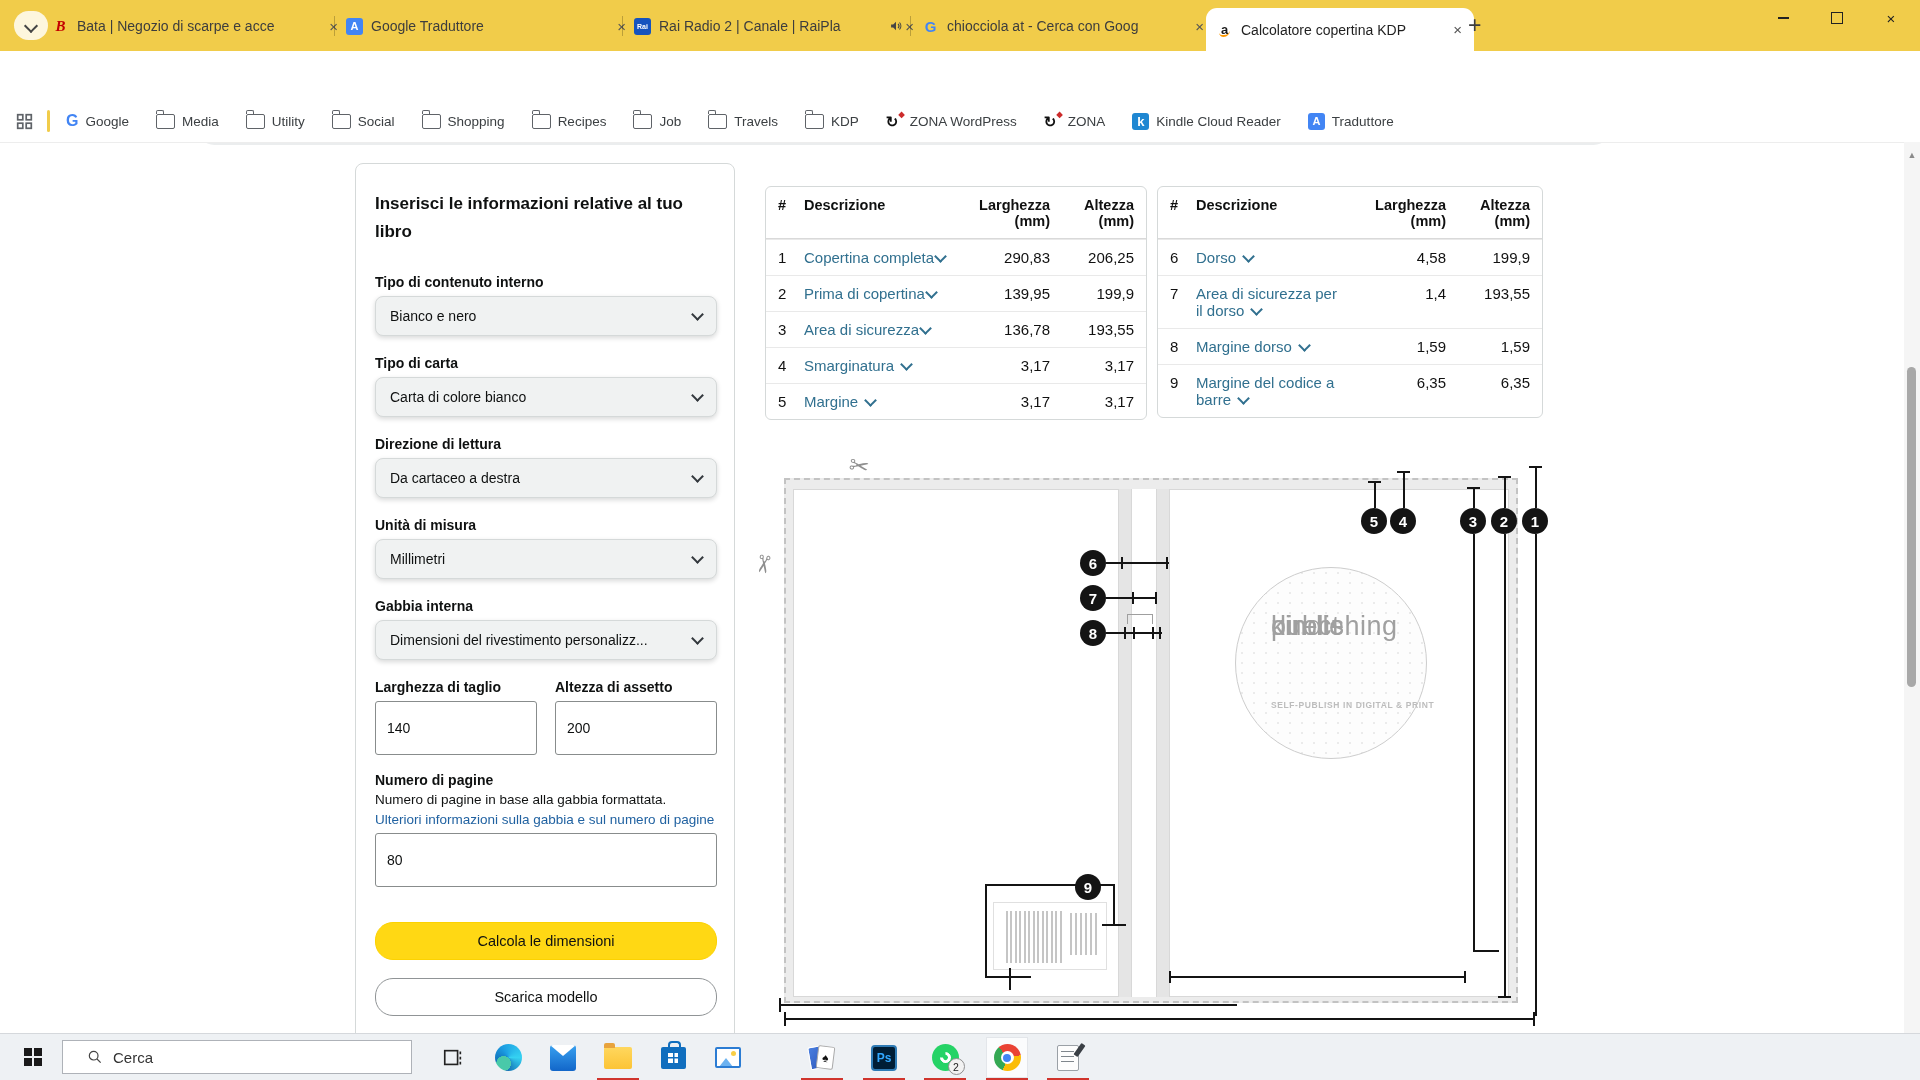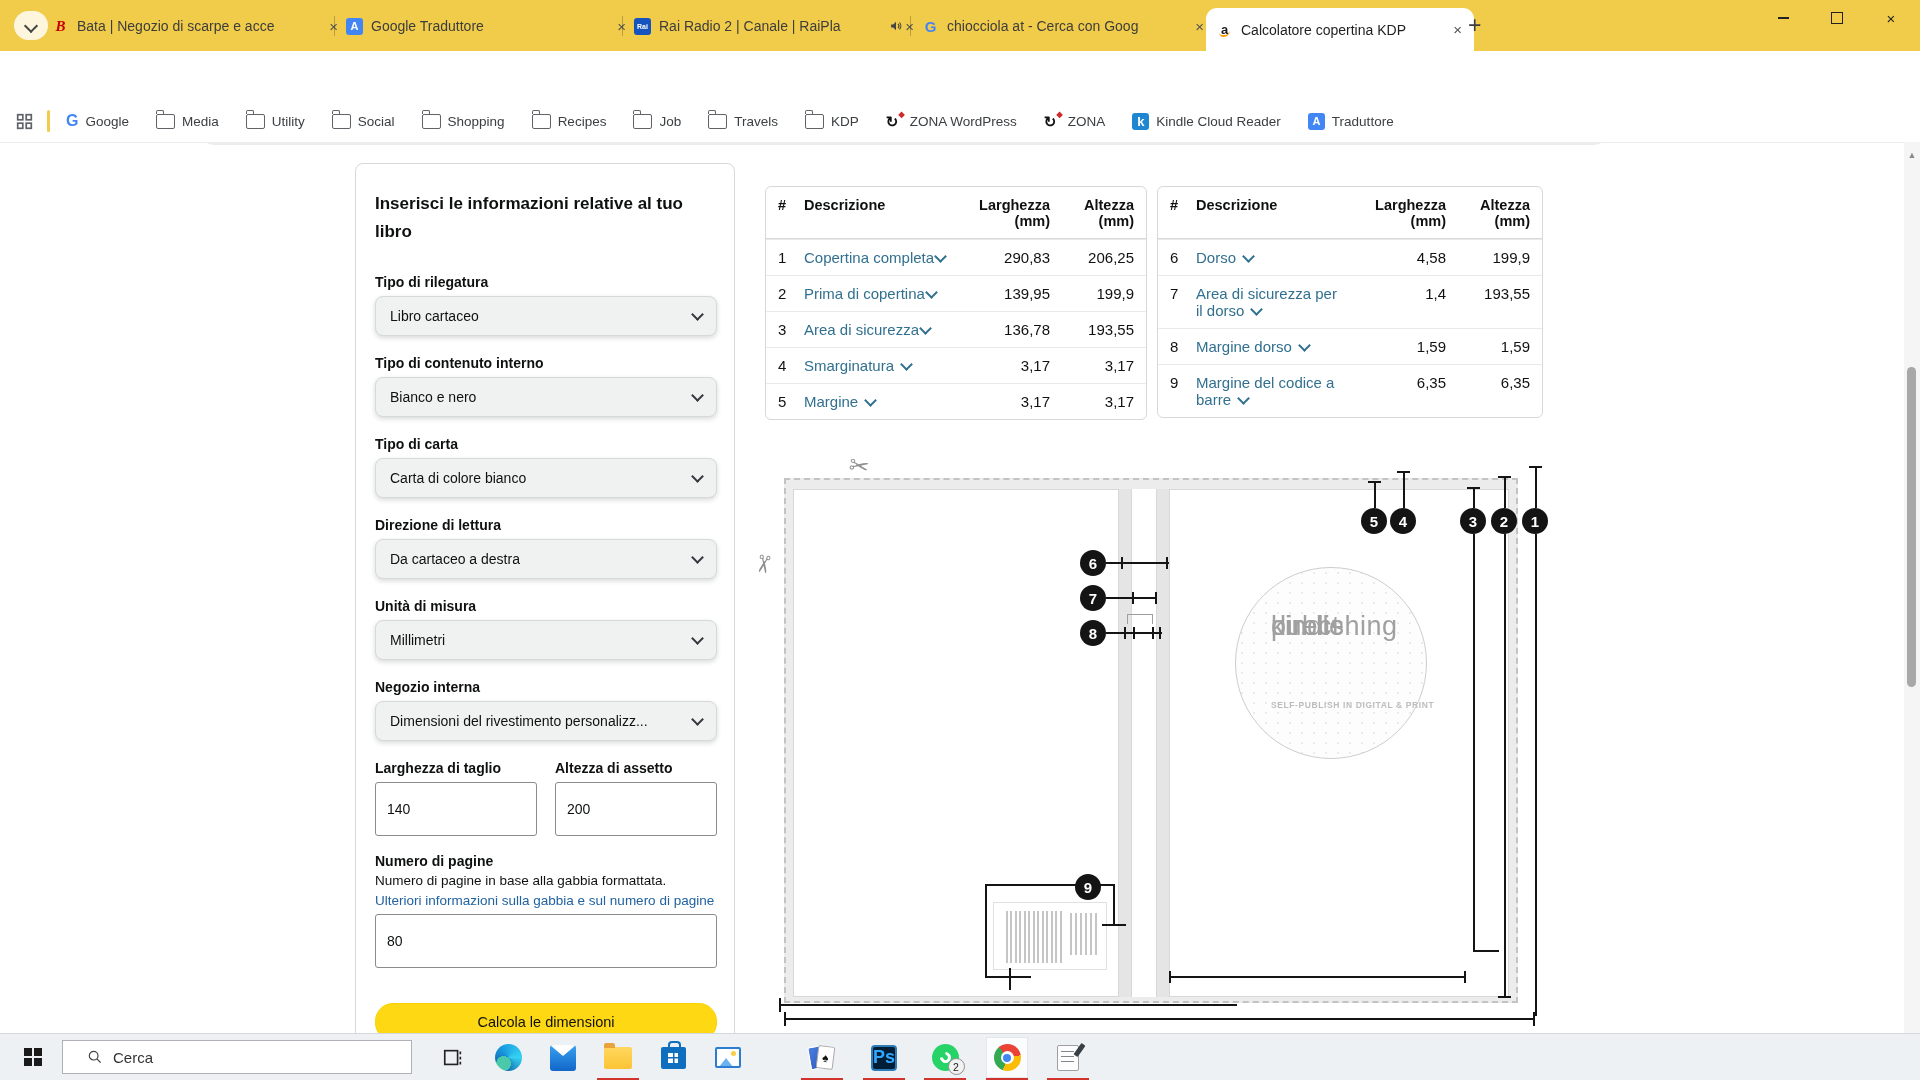--- a/index.html
+++ b/index.html
@@ -158,21 +158,21 @@
   .i-photos i{position:absolute;left:2px;bottom:-1px;border-left:7px solid transparent;border-right:7px solid transparent;
               border-bottom:9px solid #6cb2f0;}
   .i-photos b{position:absolute;right:3px;top:2px;width:5px;height:5px;border-radius:50%;background:#f8ce46;}
   .i-sol{position:relative;width:30px;height:28px;}
   .i-sol .back{position:absolute;left:2px;top:2px;width:17px;height:23px;background:linear-gradient(135deg,#4a7fe0,#2d55b8);
                border:1px solid #fff;border-radius:2px;transform:rotate(-10deg);}
   .i-sol .front{position:absolute;left:10px;top:2px;width:17px;height:23px;background:#fff;border:1px solid #a9a9a9;
                 border-radius:2px;transform:rotate(7deg);display:flex;align-items:center;justify-content:center;
                 font-size:12px;color:#111;}
   .i-ps{width:26px;height:26px;background:#001e36;border:2px solid #2f7bb5;border-radius:4px;color:#31a8ff;
-        font-weight:bold;font-size:18px;display:flex;align-items:center;justify-content:center;}
+        font-weight:bold;font-size:12px;display:flex;align-items:center;justify-content:center;}
   .i-wa{width:27px;height:27px;border-radius:50%;background:#25d366;position:relative;display:flex;
         align-items:center;justify-content:center;}
   .i-wa i{width:11px;height:11px;border:3px solid #fff;border-radius:50%;border-left-color:transparent;
           transform:rotate(45deg);}
   .wabadge{position:absolute;right:-6px;bottom:-4px;width:17px;height:17px;border-radius:50%;background:#f2f2f2;
            border:1px solid #8f8f8f;font-size:10.5px;color:#222;display:flex;align-items:center;justify-content:center;}
   .i-chrome{width:27px;height:27px;border-radius:50%;position:relative;
             background:conic-gradient(from -40deg,#ea4335 0 120deg,#fbbc05 120deg 240deg,#34a853 240deg 360deg);}
   .i-chrome i{position:absolute;left:7px;top:7px;width:13px;height:13px;border-radius:50%;background:#fff;}
   .i-chrome b{position:absolute;left:9.5px;top:9.5px;width:8px;height:8px;border-radius:50%;background:#4285f4;}
@@ -380,27 +380,20 @@
 
   <div class="sbar">
     <div class="up">▲</div>
     <div class="sthumb"></div>
   </div>
 
   <div class="card">
     <h1>Inserisci le informazioni relative al tuo libro</h1>
 
     <div class="fgroup">
-      <div class="flabel">Tipo di rilegatura</div>
-      <div class="fselect">
-          <span>Libro cartaceo</span>
-          <span class="chev"></span>
-        </div>
-    </div>
-    <div class="fgroup">
       <div class="flabel">Tipo di contenuto interno</div>
       <div class="fselect">
           <span>Bianco e nero</span>
           <span class="chev"></span>
         </div>
     </div>
     <div class="fgroup">
       <div class="flabel">Tipo di carta</div>
       <div class="fselect">
           <span>Carta di colore bianco</span>
@@ -415,21 +408,21 @@
         </div>
     </div>
     <div class="fgroup">
       <div class="flabel">Unità di misura</div>
       <div class="fselect">
           <span>Millimetri</span>
           <span class="chev"></span>
         </div>
     </div>
     <div class="fgroup">
-      <div class="flabel">Negozio interna</div>
+      <div class="flabel">Gabbia interna</div>
       <div class="fselect">
           <span>Dimensioni del rivestimento personalizz...</span>
           <span class="chev"></span>
         </div>
     </div>
 
     <div class="dims">
       <div>
         <div class="flabel">Larghezza di taglio</div>
         <div class="finput">140</div>

